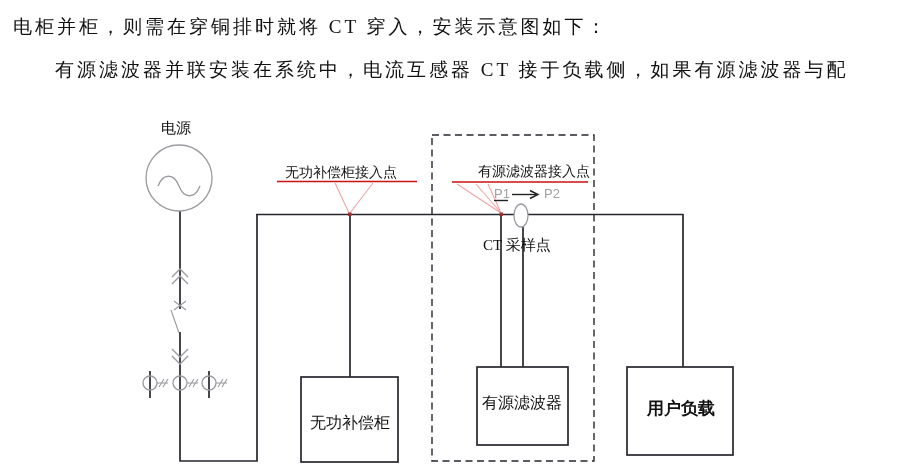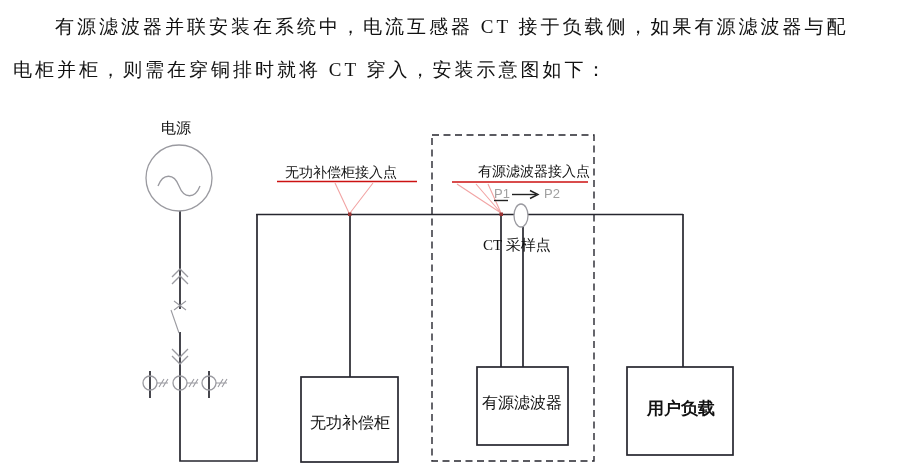--- a/index.html
+++ b/index.html
@@ -42,22 +42,22 @@
   text.gray { fill:var(--gray-label); font-size:13px; font-family:"Liberation Sans","DejaVu Sans",sans-serif; }
   .p1-underline { stroke:var(--gray-label); stroke-width:1.1; }
   .mid { text-anchor:middle; }
 </style>
 </head>
 <body>
 
 <div class="page">
 
   <div class="para">
+    <div class="pline">电柜并柜，则需在穿铜排时就将 CT 穿入，安装示意图如下：</div>
     <div class="pline pline1">有源滤波器并联安装在系统中，电流互感器 CT 接于负载侧，如果有源滤波器与配</div>
-    <div class="pline">电柜并柜，则需在穿铜排时就将 CT 穿入，安装示意图如下：</div>
   </div>
 
   <svg class="diagram" width="903" height="468" viewBox="0 0 903 468">
 
     <g class="dashed">
       <rect x="432" y="135" width="162" height="326"></rect>
     </g>
 
     <g class="main-ln">
       <path d="M180,211 V309"></path>

